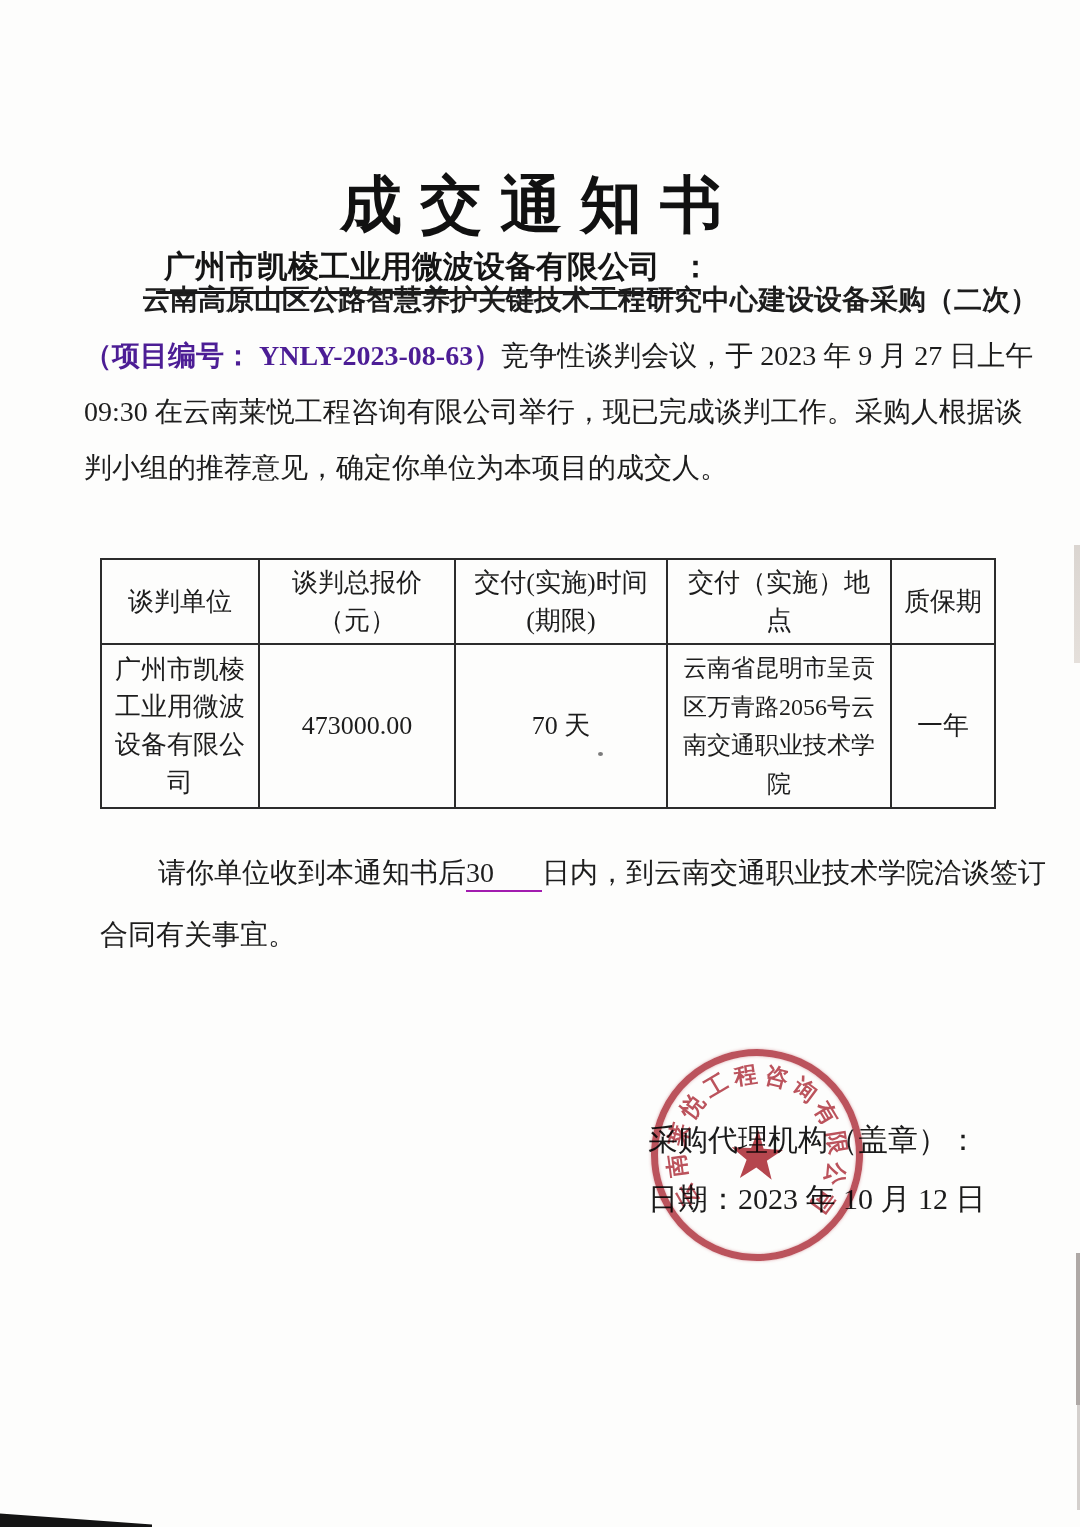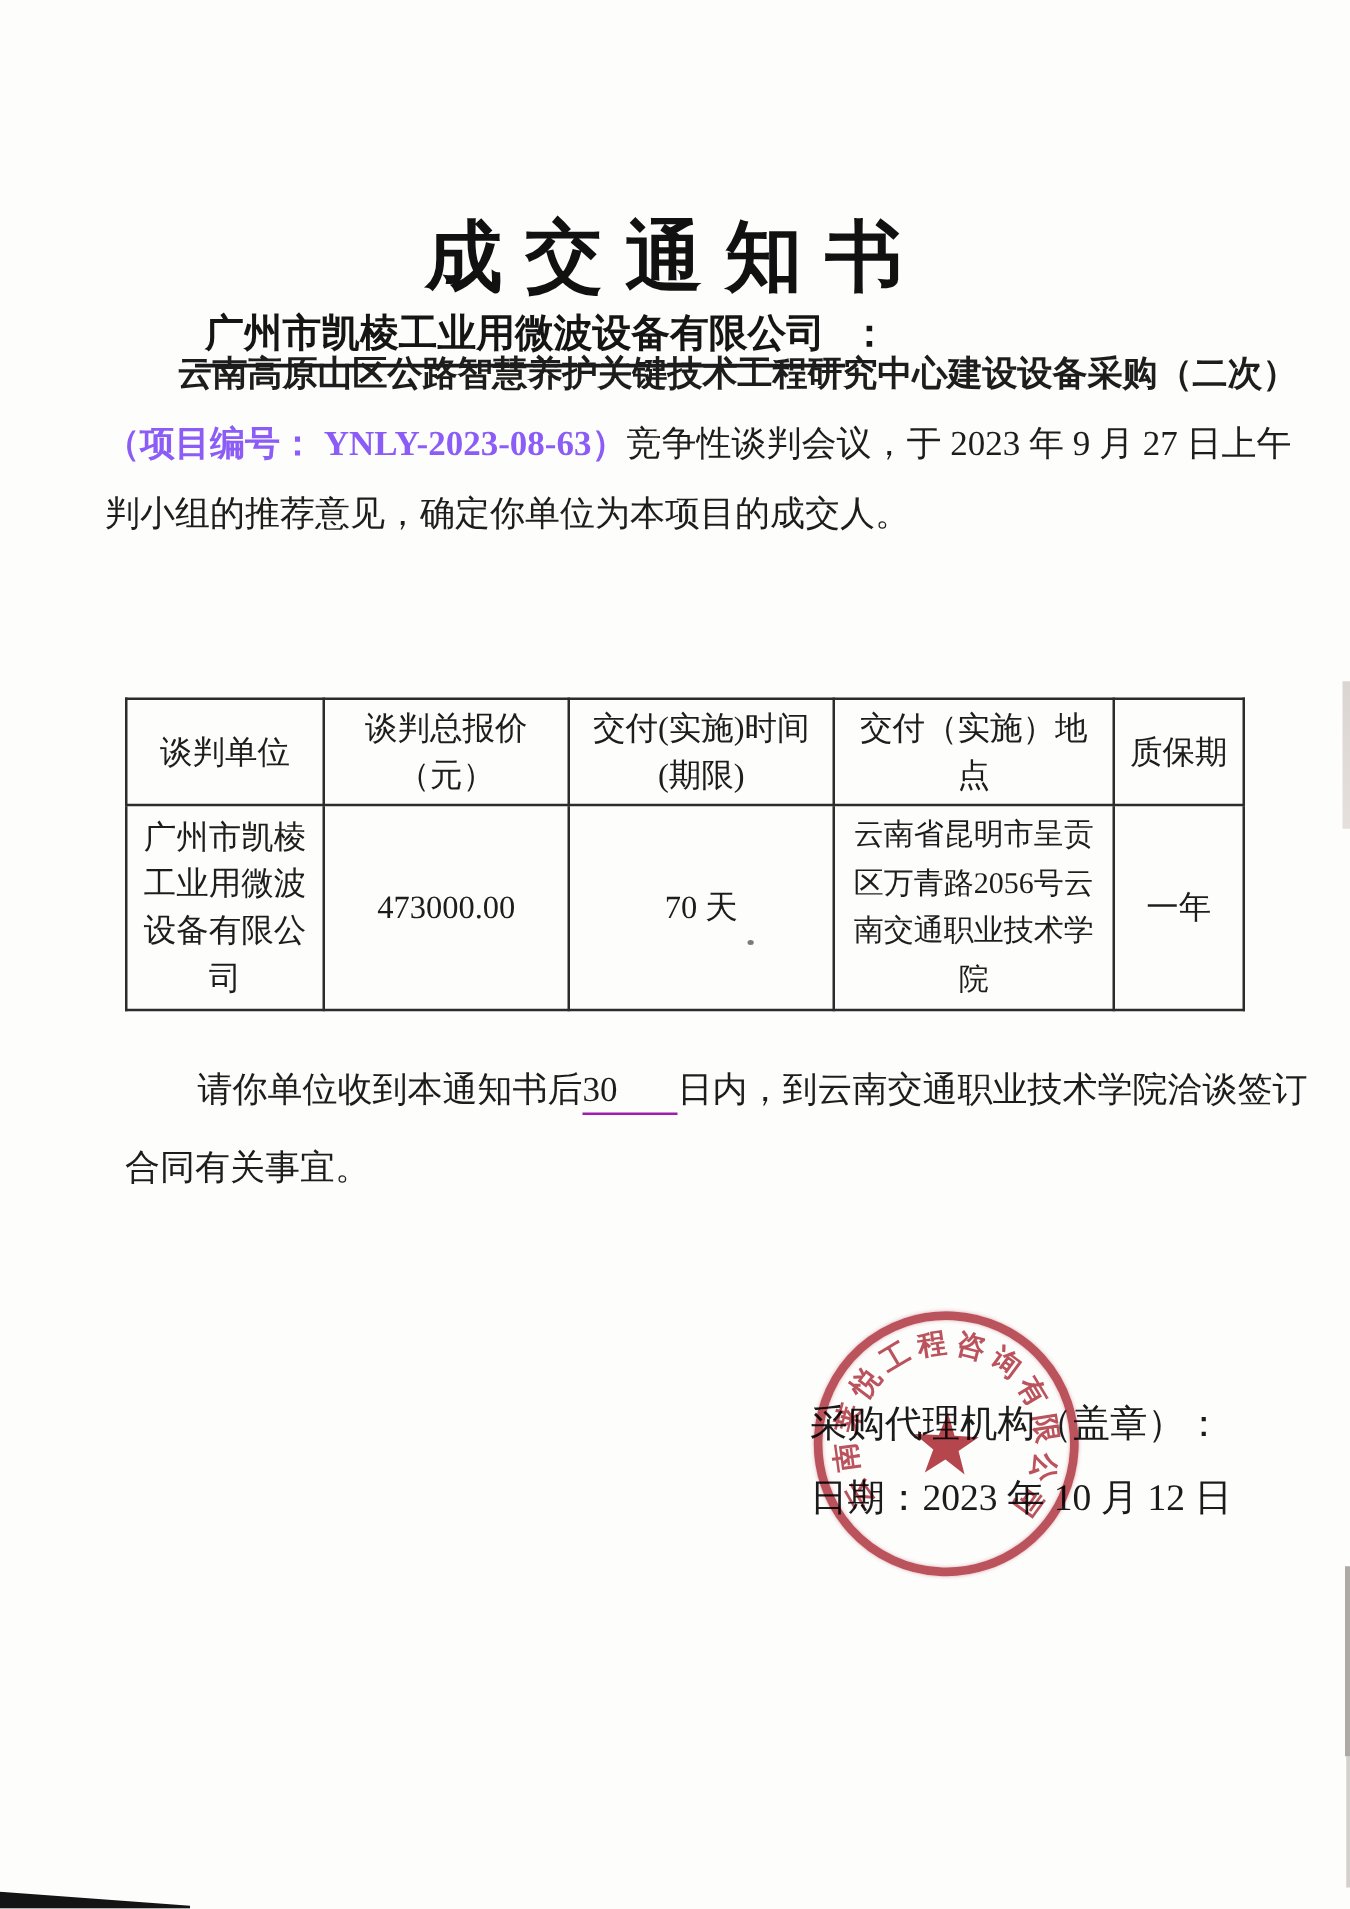--- a/index.html
+++ b/index.html
@@ -23,21 +23,21 @@
   .addressee .uline{
     display:inline-block;
     border-bottom:3px solid #1a1a1a;
     padding:0 16px 3px 8px;
   }
   .addressee .colon{margin-left:4px;}
   
   .para1{position:absolute;top:272px;left:84px;width:886px;}
   .para1 .line{height:56px;line-height:56px;font-size:28px;white-space:nowrap;color:#1d1d1d;}
   .para1 .line.indent{padding-left:58px;}
-  .bold{font-weight:bold;color:#8b5cf6;}
+  .bold{font-weight:bold;color:#4c1d95;}
   .para2{position:absolute;top:842px;left:100px;width:886px;}
   .para2 .line{height:62px;line-height:62px;font-size:28px;white-space:nowrap;color:#1d1d1d;}
   .para2 .line.indent{padding-left:58px;}
   .days-underline{
     display:inline-block;width:76px;text-align:left;
     border-bottom:2px solid #a21caf;line-height:34px;height:34px;
     vertical-align:baseline;
   }
   
   .award-table{
@@ -105,20 +105,21 @@
 
 <div class="addressee">
   <span class="uline">广州市凯棱工业用微波设备有限公司</span><span class="colon">：</span>
 </div>
 
 <div class="para1">
   <div class="line indent bold">云南高原山区公路智慧养护关键技术工程研究中心建设设备采购（二次）</div>
   <div class="line">
     <span class="bold">（项目编号： YNLY-2023-08-63）</span><span>竞争性谈判会议，于 2023 年 9 月 27 日上午</span>
   </div>
+  <div class="line">09:30 在云南莱悦工程咨询有限公司举行，现已完成谈判工作。采购人根据谈</div>
   <div class="line">判小组的推荐意见，确定你单位为本项目的成交人。</div>
 </div>
 
 <table class="award-table">
   <thead>
     <tr>
       <th class="c1">谈判单位</th>
       <th class="c2">谈判总报价（元）</th>
       <th class="c3">交付(实施)时间(期限)</th>
       <th class="c4">交付（实施）地点</th>

